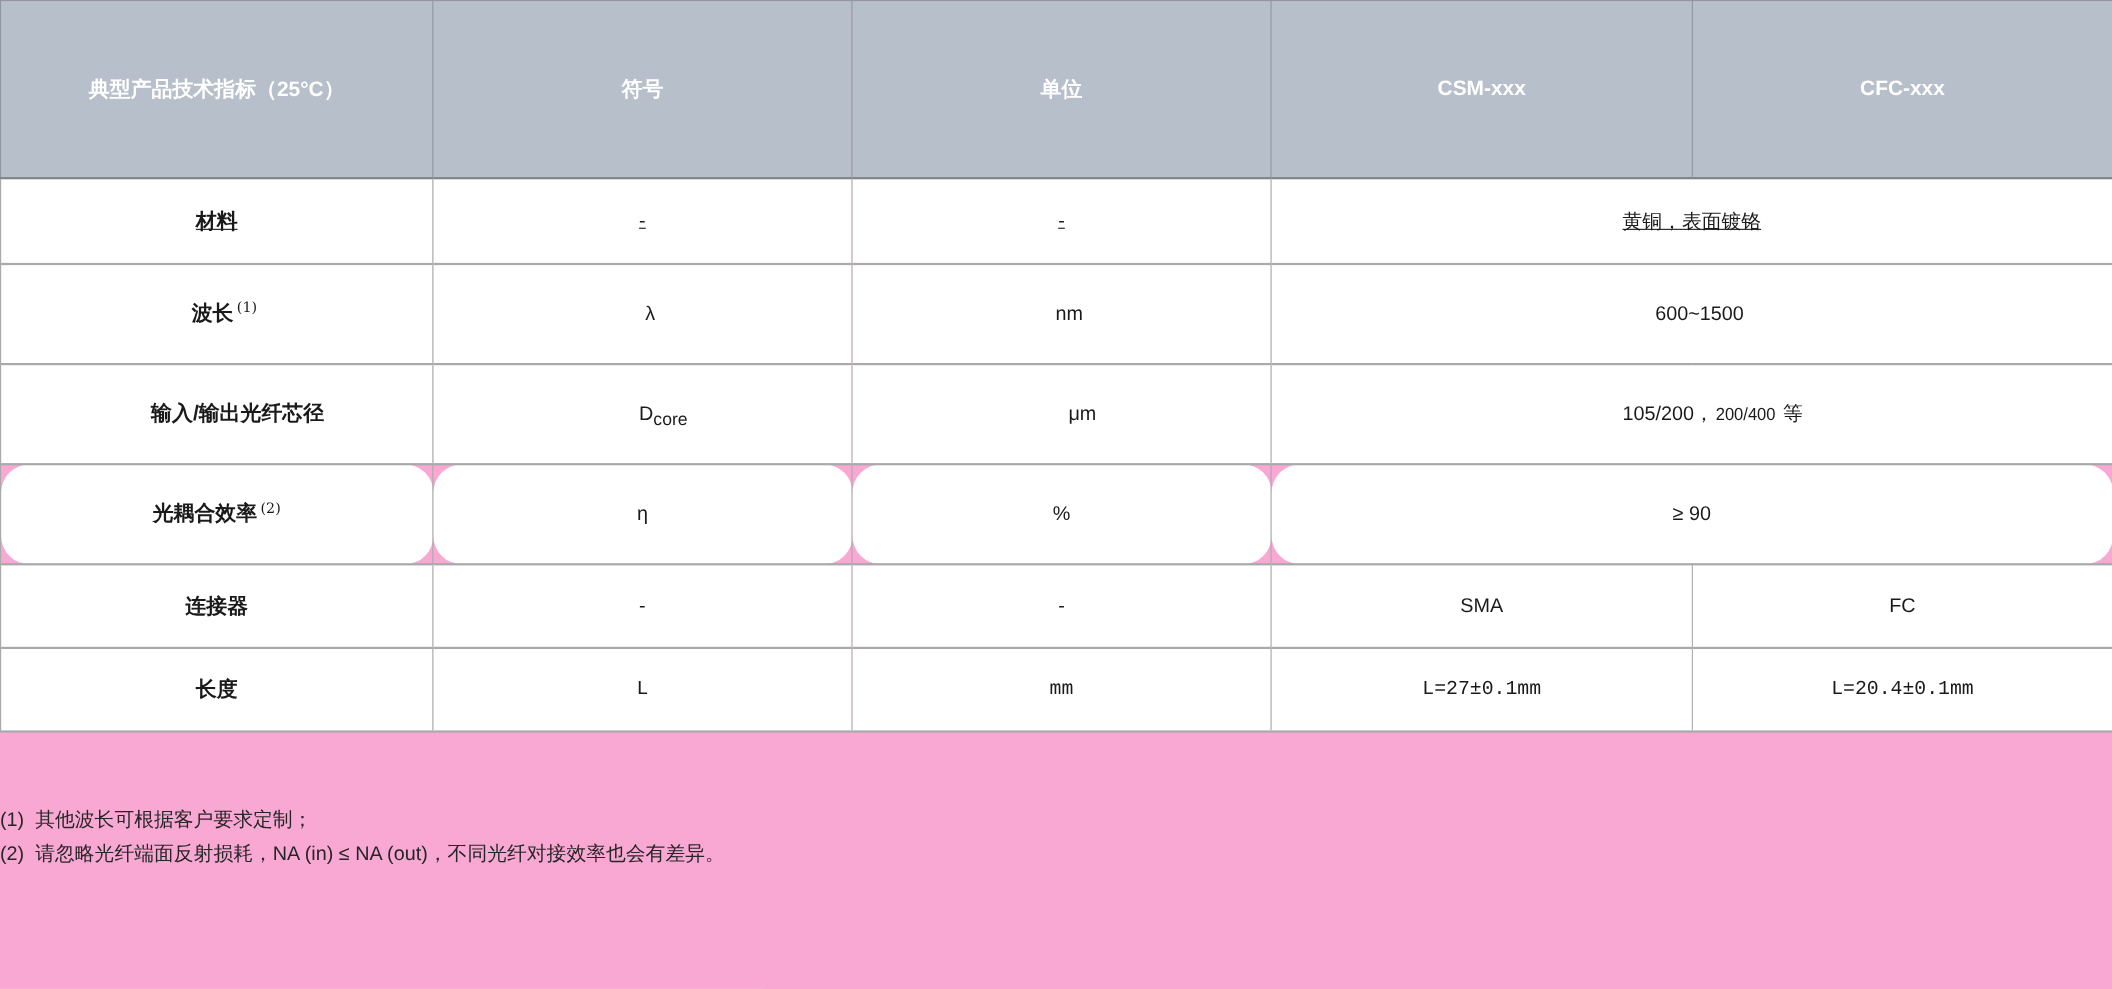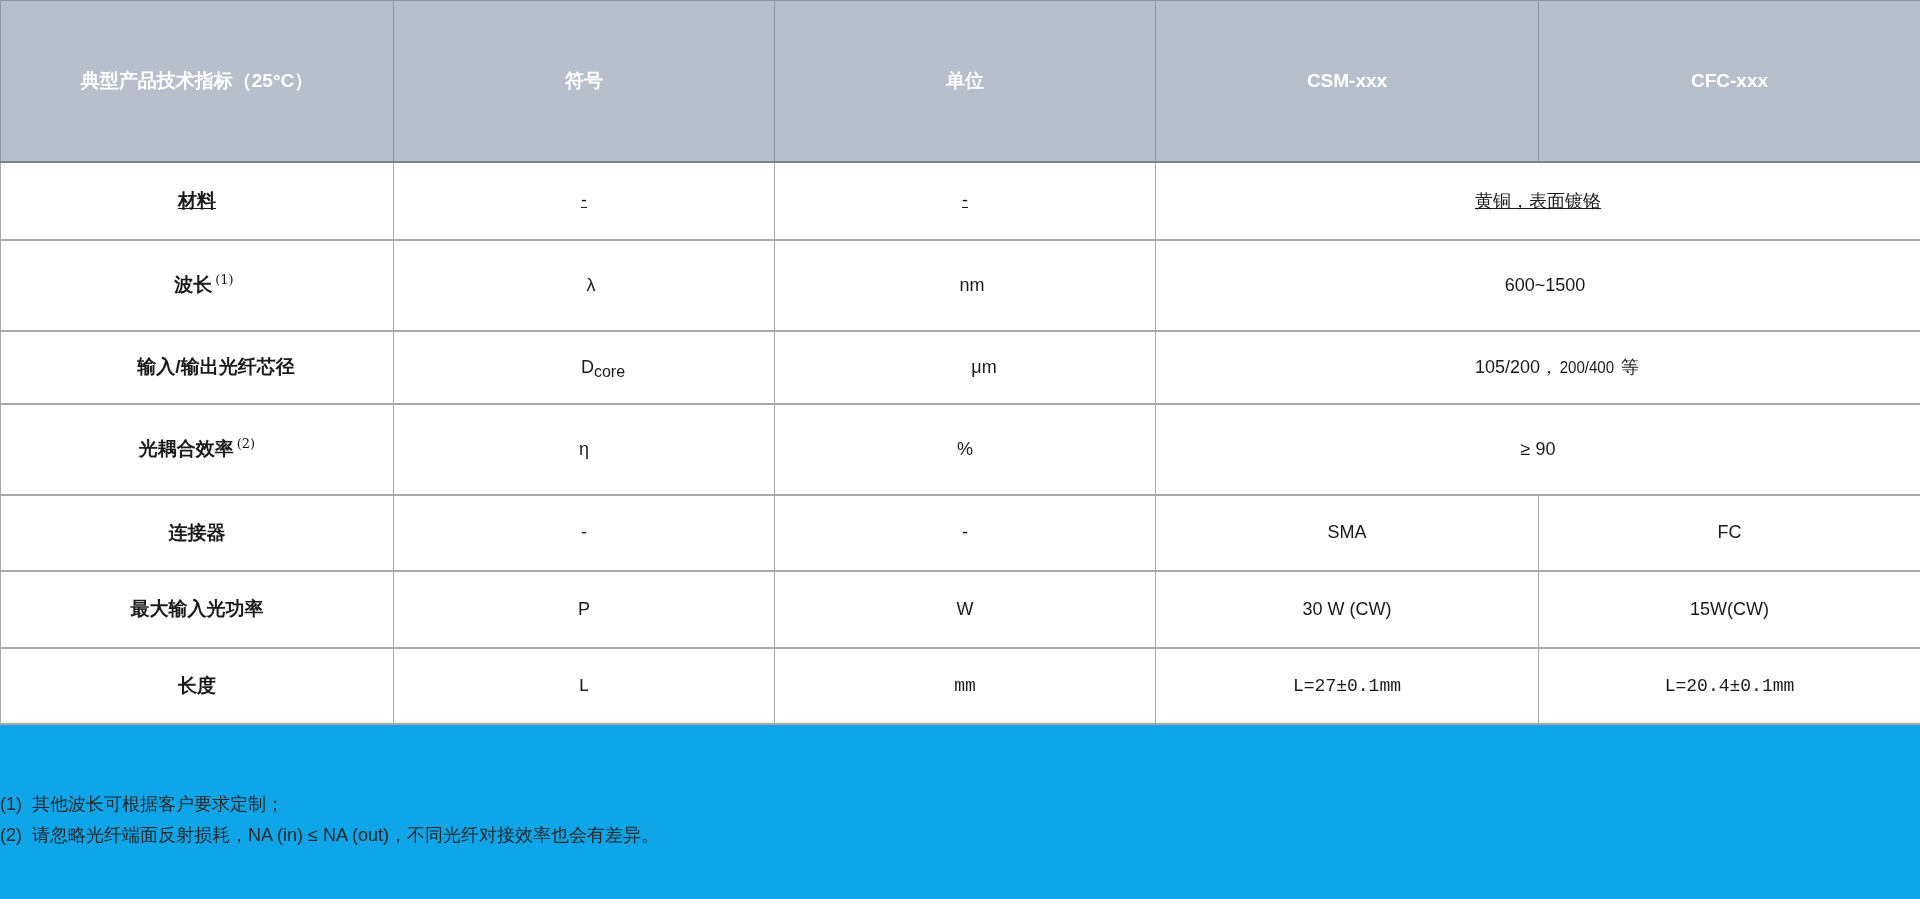--- a/index.html
+++ b/index.html
@@ -12,21 +12,21 @@
   * { box-sizing: border-box; }
   html, body { margin: 0; padding: 0; }
   body {
     font-family: "Liberation Sans", "DejaVu Sans", sans-serif;
     background: #ffffff;
     color: var(--text);
   }
   .page {
     width: 1920px;
     height: 899px;
-    background: #0ea5e9;
+    background: #f9a8d4;
     overflow: hidden;
   }
   table.spec {
     width: 1920px;
     table-layout: fixed;
     border-collapse: collapse;
     border: 1px solid #8c9097;
   }
   table.spec th, table.spec td {
     text-align: center;
@@ -67,22 +67,22 @@
     top: 4px;
   }
   .narrow {
     display: inline-block;
     font-size: 16px;
     transform: scaleX(0.94);
     transform-origin: center bottom;
   }
   tr.r-material td { height: 78px; text-decoration: underline; }
   tr.r-wavelength td { height: 91px; padding-left: 20px; }
-  tr.r-core td { height: 73px; padding-left: 44px; }
-  tr.r-eff td { height: 91px; }
+  tr.r-core td { height: 91px; padding-left: 44px; }
+  tr.r-eff td { height: 91px; border-radius: 26px; }
   tr.r-conn td { height: 76px; }
   tr.r-power td { height: 77px; }
   tr.r-length td { height: 76px; font-family: Liberation Mono, monospace; }
   .footnotes {
     margin-top: 68px;
     font-size: 18px;
     color: #262626;
   }
   .footnote-line {
     margin-bottom: 9px;
@@ -146,27 +146,20 @@
       </tr>
 
       <tr class="r-conn">
         <td class="row-label">连接器</td>
         <td>-</td>
         <td>-</td>
         <td>SMA</td>
         <td>FC</td>
       </tr>
 
-      <tr class="r-power">
-        <td class="row-label">最大输入光功率</td>
-        <td>P</td>
-        <td>W</td>
-        <td>30 W (CW)</td>
-        <td>15W(CW)</td>
-      </tr>
 
       <tr class="r-length">
         <td class="row-label">长度</td>
         <td>L</td>
         <td>mm</td>
         <td>L=27±0.1mm</td>
         <td>L=20.4±0.1mm</td>
       </tr>
 
     </tbody>

